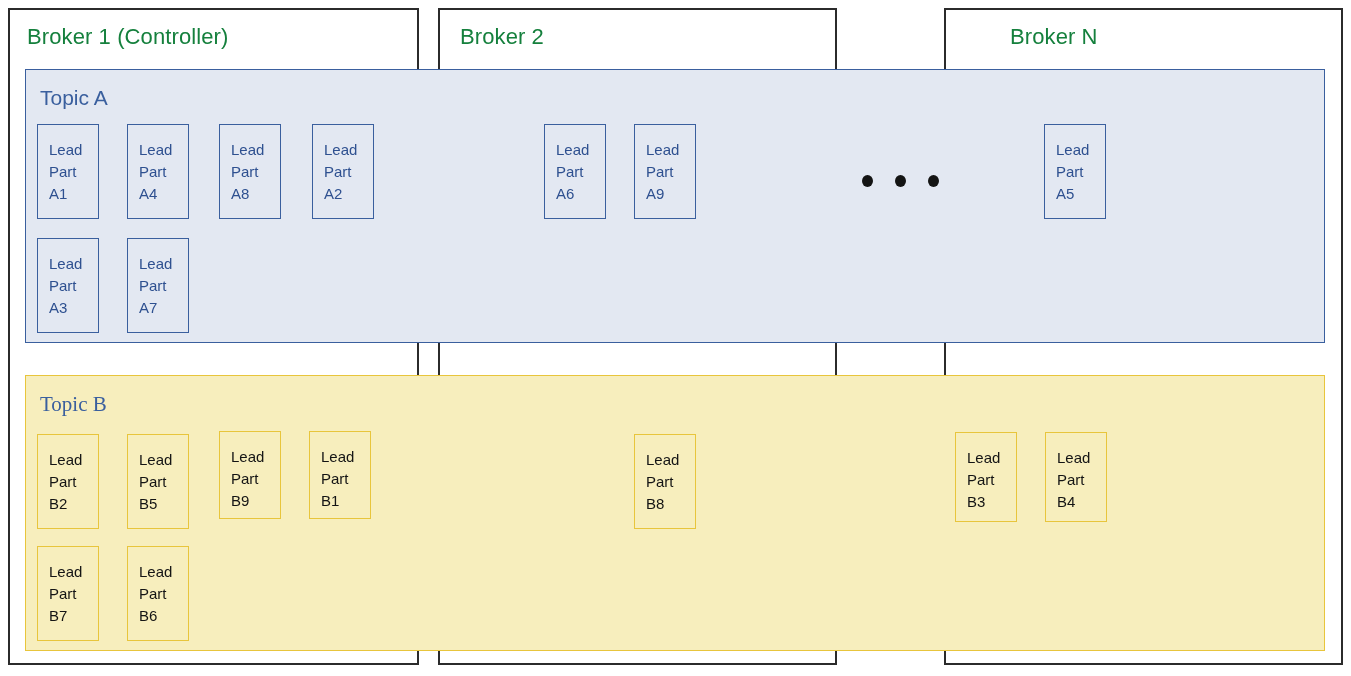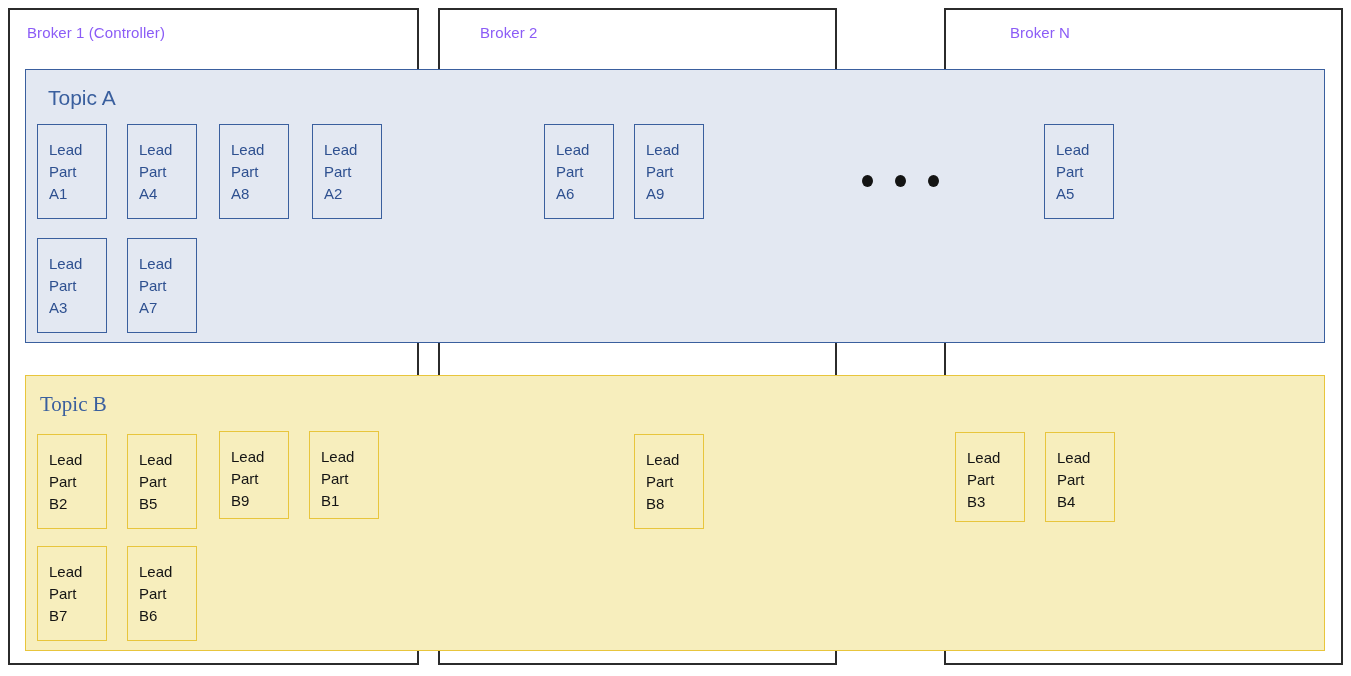--- a/index.html
+++ b/index.html
@@ -1,54 +1,54 @@
 <!DOCTYPE html>
 <html><head>
 <meta charset="utf-8">
 <style>
   html,body{margin:0;padding:0;background:#ffffff;}
   body{font-family:"Liberation Sans",sans-serif;}
   #canvas{position:relative;width:1351px;height:676px;background:#ffffff;overflow:hidden;}
 
   
   .broker-box{position:absolute;border:2px solid #2b2b2b;background:transparent;box-sizing:border-box;}
-  .broker-title{position:absolute;font-size:15px;color:#8b5cf6;letter-spacing:0.1px;white-space:nowrap;}
+  .broker-title{position:absolute;font-size:22px;color:#15803d;letter-spacing:0.1px;white-space:nowrap;}
 
   
   .topic-band{position:absolute;box-sizing:border-box;}
   .topic-a{background:#e3e8f2;border:1.5px solid #3a5f9e;}
   .topic-b{background:#f7eebd;border:1.5px solid #e8c53c;}
   .topic-label{position:absolute;font-size:21px;color:#3a5f9e;white-space:nowrap;}
 
   
-  .part{position:absolute;box-sizing:border-box;width:70px;height:95px;
+  .part{position:absolute;box-sizing:border-box;width:62px;height:95px;
         padding:14px 0 0 11px;font-size:15px;line-height:22px;}
   .part-a{border:1.5px solid #3a5f9e;background:#e3e8f2;color:#2e5090;}
   .part-b{border:1.5px solid #e8c53c;background:#f7eebd;color:#141414;}
   .part span{display:block;}
 
   
   .ellipsis{position:absolute;display:flex;gap:22px;align-items:center;}
   .ellipsis i{display:block;width:11px;height:12px;border-radius:50%;background:#141414;}
 </style>
 </head>
 <body>
 
 <div id="canvas">
 
   <div class="broker-box" style="left:8px;top:8px;width:411px;height:657px;"></div>
   <div class="broker-box" style="left:438px;top:8px;width:399px;height:657px;"></div>
   <div class="broker-box" style="left:944px;top:8px;width:399px;height:657px;"></div>
 
   <div class="broker-title" style="left:27px;top:24px;">Broker 1 (Controller)</div>
-  <div class="broker-title" style="left:480px;top:24px;">Broker 2</div>
+  <div class="broker-title" style="left:460px;top:24px;">Broker 2</div>
   <div class="broker-title" style="left:962px;top:24px;margin-left:48px;">Broker N</div>
 
   <div class="topic-band topic-a" style="left:25px;top:69px;width:1300px;height:274px;"></div>
-  <div class="topic-label" style="left:48px;top:86px;">Topic A</div>
+  <div class="topic-label" style="left:40px;top:86px;">Topic A</div>
 
   <div class="part part-a" style="left:37px;top:124px;">
     <span>Lead</span>
     <span>Part</span>
     <span>A1</span>
   </div>
   <div class="part part-a" style="left:127px;top:124px;">
     <span>Lead</span>
     <span>Part</span>
     <span>A4</span>

